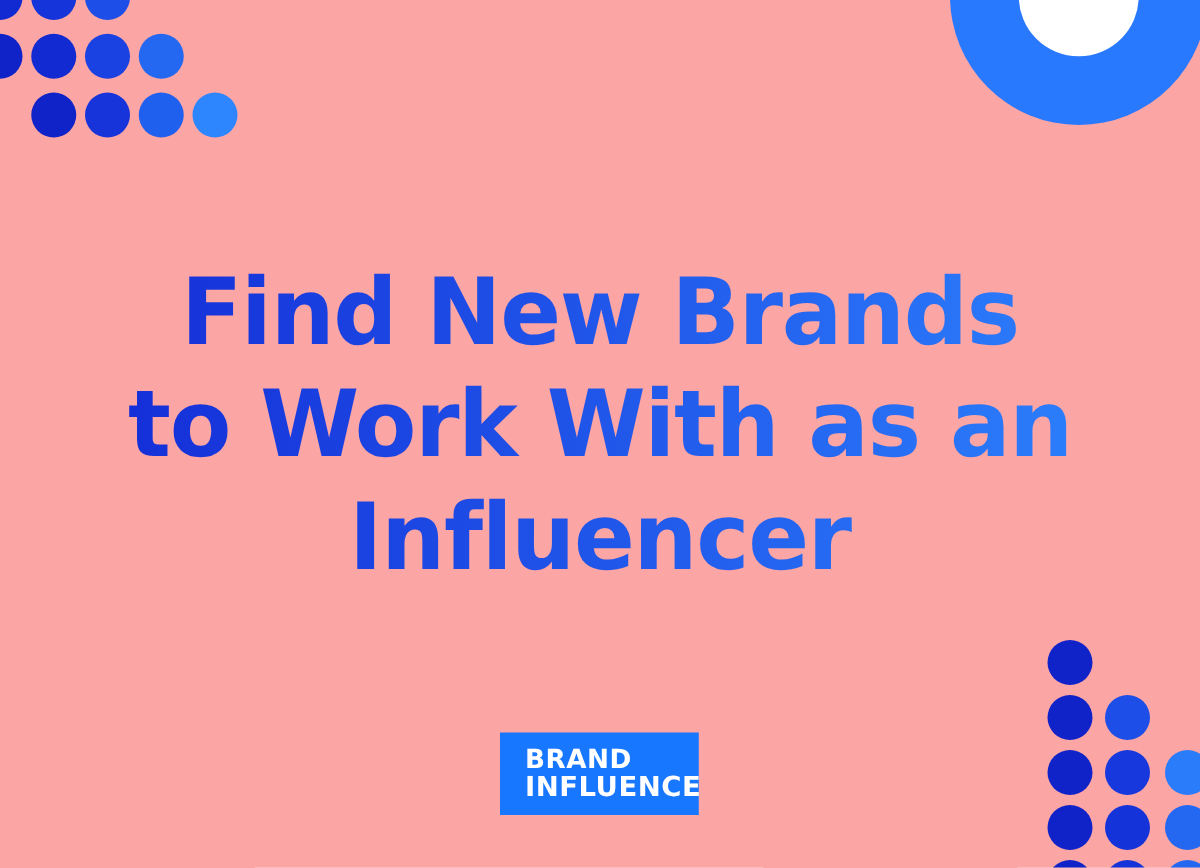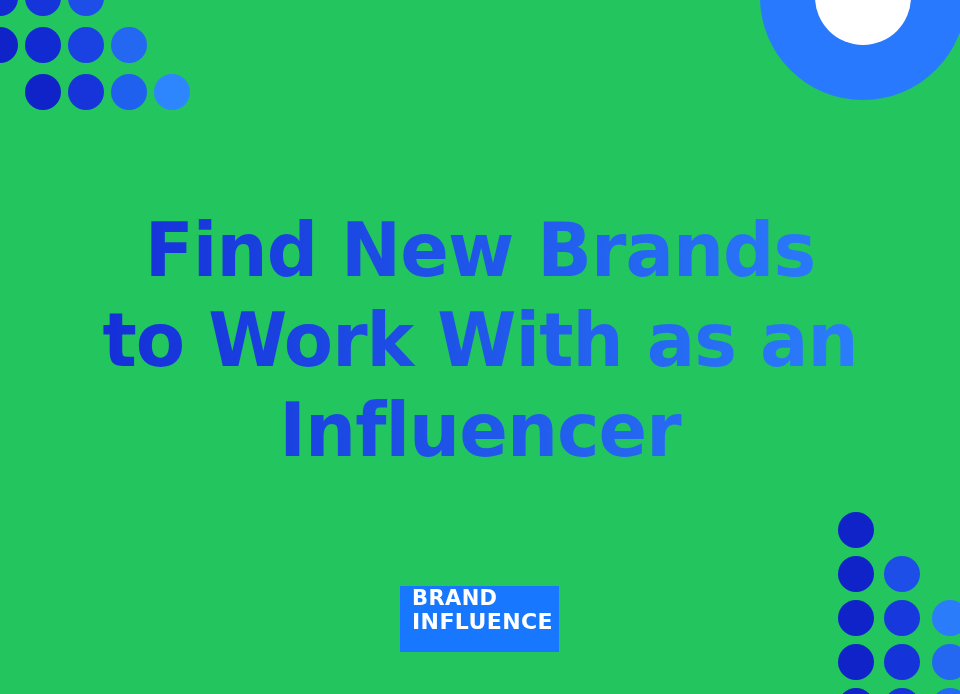--- a/index.html
+++ b/index.html
@@ -8,21 +8,21 @@
     background:#ffffff;
     font-family:"Liberation Sans", sans-serif;
     overflow:hidden;
     position:relative;
   }
 
   #canvas {
     position:relative;
     width:960px;
     height:694px;
-    background:#22c55e;
+    background:#fca5a5;
     overflow:hidden;
   }
 
   
   .dot-cluster { position:absolute; }
   .dot {
     position:absolute;
     border-radius:50%;
   }
 
@@ -78,22 +78,23 @@
   
   #logo-badge {
     position:absolute;
     left:400px;
     top:586px;
     width:159px;
     height:66px;
     background:#1877ff;
     display:flex;
     flex-direction:column;
+    justify-content:center;
     align-items:flex-start;
-    padding-left:12px;
+    padding-left:20px;
   }
   .logo-line {
     font-family:"DejaVu Sans", sans-serif;
     font-weight:bold;
     color:#ffffff;
     font-size:21px;
     line-height:24px;
     letter-spacing:0.4px;
     white-space:nowrap;
   }

